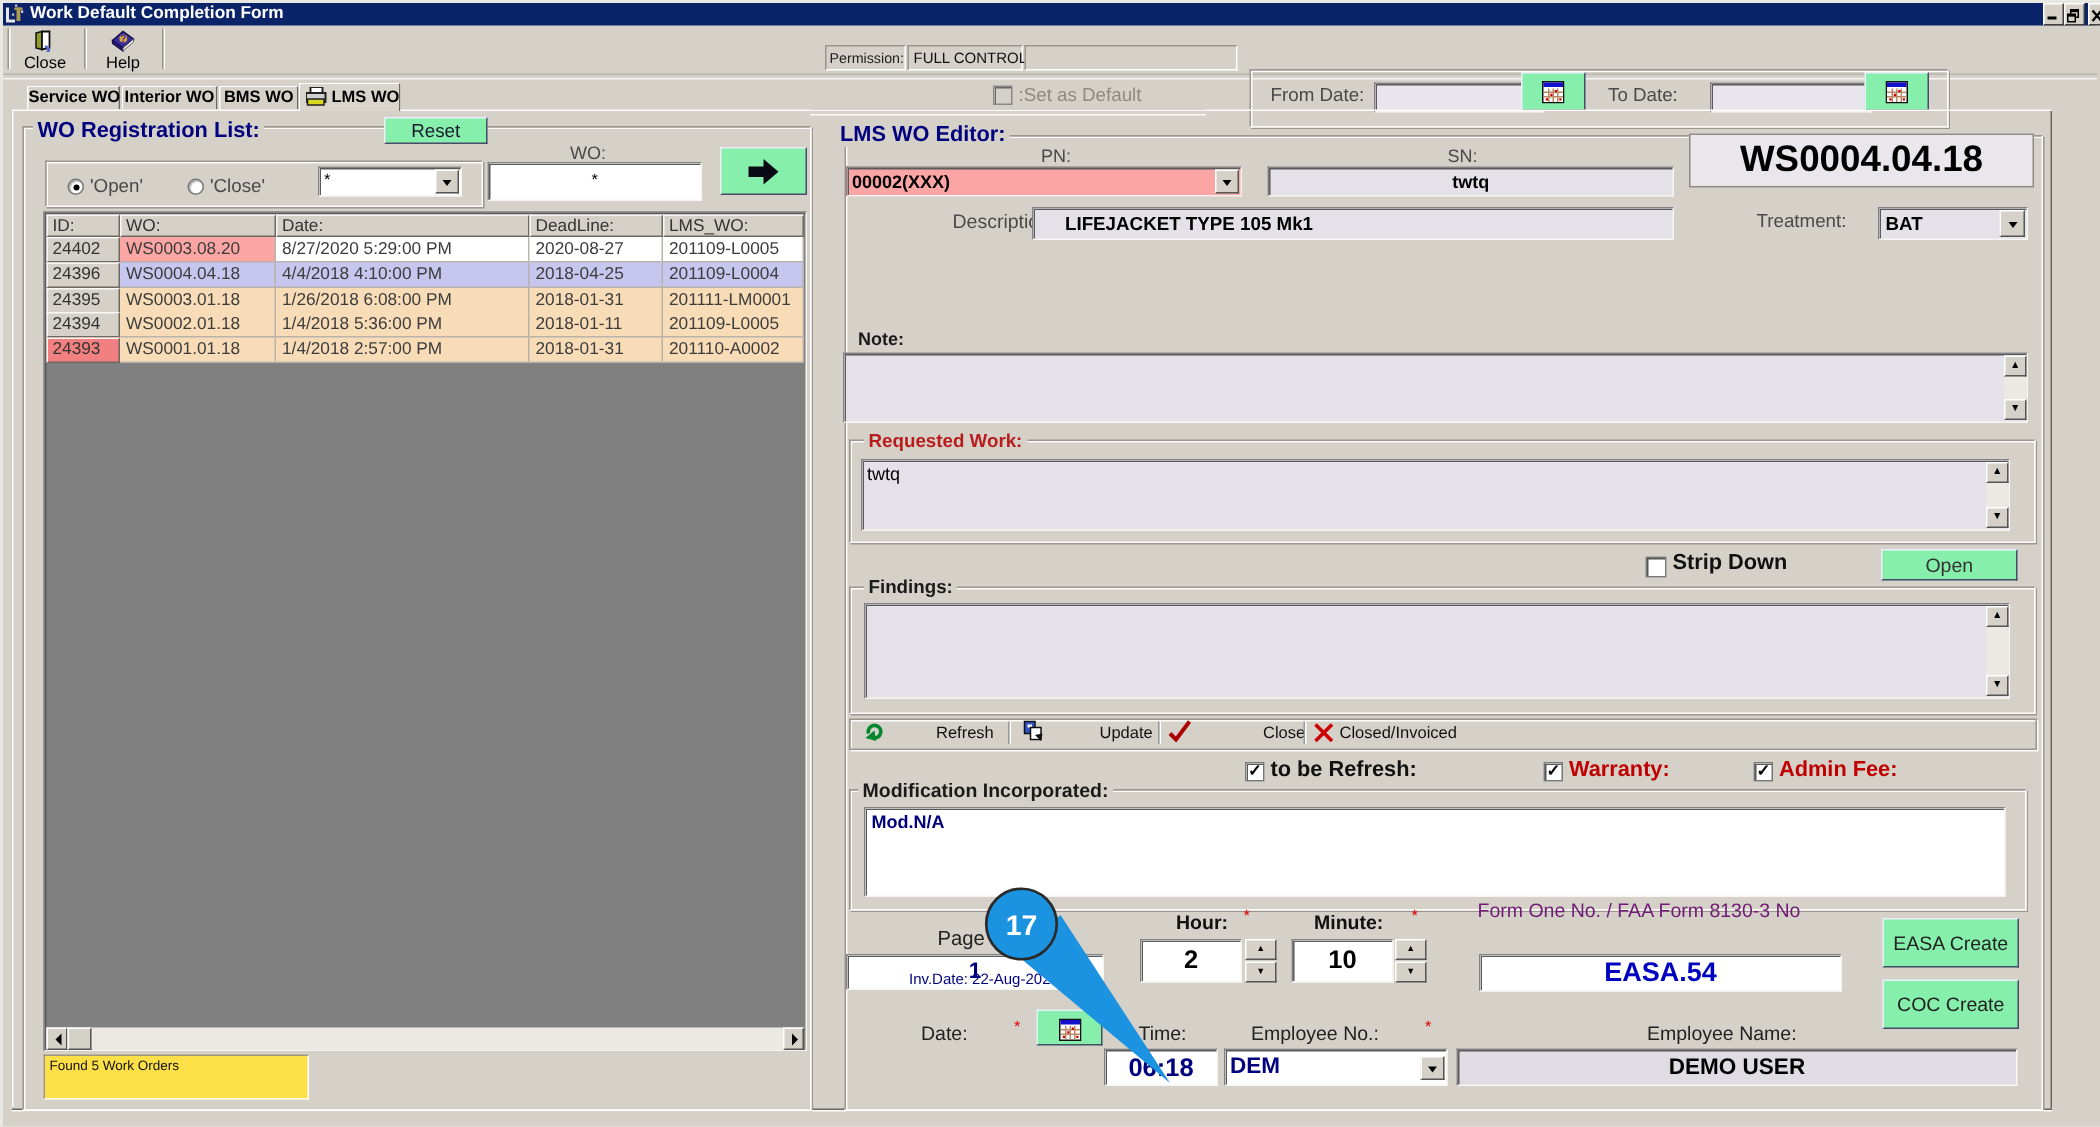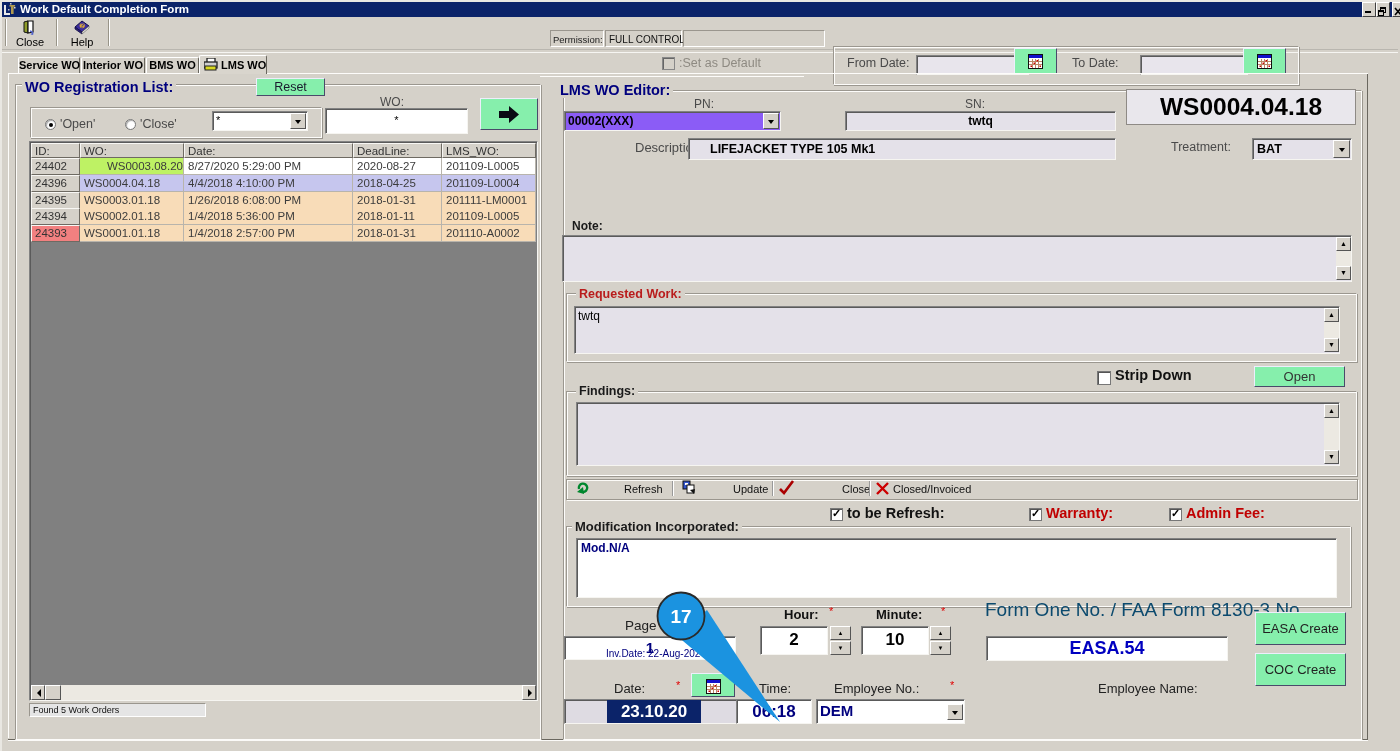--- a/index.html
+++ b/index.html
@@ -130,21 +130,21 @@
     <div class="abs hcell" style="left:322px;width:89px;">DeadLine:</div>
     <div class="abs hcell" style="left:411px;width:94px;">LMS_WO:</div>
   </div>
   <style>
     .hcell{height:15px;background:#d5d1c9;border:1px solid #f8f7f4;border-right-color:#6e6a62;border-bottom-color:#6e6a62;box-sizing:border-box;font-size:11.5px;color:#333;padding:0 0 0 3px;line-height:14px;}
     .rid{position:absolute;left:0;width:49px;height:17px;background:#d5d1c9;border:1px solid #f8f7f4;border-right-color:#6e6a62;border-bottom-color:#6e6a62;box-sizing:border-box;font-size:11.5px;color:#333;padding-left:3px;line-height:15px;}
     .cell{position:absolute;height:17px;box-sizing:border-box;font-size:11.5px;color:#3c3c3c;padding-left:4px;line-height:16px;border-right:1px solid #b8b4ac;border-bottom:1px solid #b8b4ac;}
   </style>
   <div class="abs" style="left:31px;top:158px;width:505px;height:17px;">
     <div class="rid" style="height:17px;">24402</div>
-    <div class="cell" style="left:49px;width:104px;height:17px;background:#bef264;text-align:right;">WS0003.08.20</div>
+    <div class="cell" style="left:49px;width:104px;height:17px;background:#fca5a5;">WS0003.08.20</div>
     <div class="cell" style="left:153px;width:169px;height:17px;background:#fff;">8/27/2020 5:29:00 PM</div>
     <div class="cell" style="left:322px;width:89px;height:17px;background:#fff;">2020-08-27</div>
     <div class="cell" style="left:411px;width:94px;height:17px;background:#fff;">201109-L0005</div>
   </div>
   <div class="abs" style="left:31px;top:175px;width:505px;height:17px;">
     <div class="rid">24396</div>
     <div class="cell" style="left:49px;width:104px;background:#c6c6ee;">WS0004.04.18</div>
     <div class="cell" style="left:153px;width:169px;background:#c6c6ee;">4/4/2018 4:10:00 PM</div>
     <div class="cell" style="left:322px;width:89px;background:#c6c6ee;">2018-04-25</div>
     <div class="cell" style="left:411px;width:94px;background:#c6c6ee;">201109-L0004</div>
@@ -174,21 +174,21 @@
   <div class="abs" style="left:31px;top:685px;width:505px;height:15px;background:#ece9e2;">
     <div class="abs" style="left:0;top:0;width:14px;height:15px;background:#d5d1c9;border:1px solid #fff;border-right-color:#555;border-bottom-color:#555;box-sizing:border-box;">
         <div style="width:0;height:0;border:4px solid transparent;border-right:4px solid #000;margin:3px 0 0 1px;"></div>
       </div>
     <div class="abs" style="left:14px;top:0;width:16px;height:15px;background:#d5d1c9;border:1px solid #fff;border-right-color:#555;border-bottom-color:#555;box-sizing:border-box;"></div>
     <div class="abs" style="right:0;top:0;width:14px;height:15px;background:#d5d1c9;border:1px solid #fff;border-right-color:#555;border-bottom-color:#555;box-sizing:border-box;">
         <div style="width:0;height:0;border:4px solid transparent;border-left:4px solid #000;margin:3px 0 0 5px;"></div>
       </div>
   </div>
 
-  <div class="abs sunken2" style="left:29px;top:703px;width:177px;height:14px;background:#e5e5e5;font-size:9px;color:#111;line-height:13px;padding-left:3px;box-sizing:border-box;">Found 5 Work Orders</div>
+  <div class="abs sunken2" style="left:29px;top:703px;width:177px;height:30px;background:#fde047;font-size:9px;color:#111;line-height:13px;padding-left:3px;box-sizing:border-box;">Found 5 Work Orders</div>
 
   <div class="abs gbox" style="left:833px;top:46px;width:464px;height:37px;"></div>
   <div class="abs lbl" style="left:847px;top:56px;font-size:12.5px;">From Date:</div>
   <div class="abs sunken" style="left:916px;top:55px;width:113px;height:20px;background:#e8e5ec;box-sizing:border-box;"></div>
   <div class="abs lavbtn" style="left:1014px;top:48px;width:43px;height:26px;"><svg width="15" height="15" style="margin-top:5px;">
         <rect x="0.5" y="0.5" width="14" height="14" fill="#fff" stroke="#111" stroke-width="1"></rect>
         <rect x="1" y="1" width="13" height="3" fill="#1111cc"></rect>
         <g stroke="#b86" stroke-width="1">
           <line x1="1" y1="7.5" x2="14" y2="7.5"></line>
           <line x1="1" y1="10.5" x2="14" y2="10.5"></line>
@@ -224,21 +224,21 @@
       </svg></div>
 
   <div class="abs" style="left:662px;top:57px;width:11px;height:11px;background:#d5d1c9;border:1px solid #888;box-shadow:inset 1px 1px 0 #666;"></div>
   <div class="abs" style="left:679px;top:56px;font-size:12.5px;color:#8e8a82;">:Set as Default</div>
   <div class="abs" style="left:540px;top:73px;width:264px;height:2px;border-top:1px solid #7e7b74;border-bottom:1px solid #fdfcfa;"></div>
 
   <div class="abs gbox" style="left:563px;top:90px;width:797px;height:648px;"></div>
   <div class="abs navy" style="left:557px;top:82px;font-size:14.5px;background:#d5d1c9;padding:0 3px;">LMS WO Editor:</div>
 
   <div class="abs lbl" style="left:694px;top:97px;font-size:12px;">PN:</div>
-  <div class="abs sunken" style="left:564px;top:111px;width:217px;height:20px;background:#8b5cf6;box-sizing:border-box;">
+  <div class="abs sunken" style="left:564px;top:111px;width:264px;height:20px;background:#fca5a5;box-sizing:border-box;">
     <div style="font-size:12px;font-weight:bold;padding:2px 0 0 3px;">00002(XXX)</div>
     <div class="abs" style="right:1px;top:1px;width:16px;height:16px;background:#d5d1c9;border:1px solid #fff;border-right-color:#555;border-bottom-color:#555;box-sizing:border-box;">
         <div style="width:0;height:0;border:3.5px solid transparent;border-top:4px solid #000;margin:6px auto 0;"></div>
       </div>
   </div>
   <div class="abs lbl" style="left:965px;top:97px;font-size:12px;">SN:</div>
   <div class="abs sunken" style="left:845px;top:111px;width:271px;height:20px;background:#e4e1e9;box-sizing:border-box;text-align:center;font-size:12px;font-weight:bold;line-height:18px;">twtq</div>
 
   <div class="abs" style="left:1126px;top:89px;width:230px;height:36px;background:#e9e7ec;border:1px solid #8e8a85;box-sizing:border-box;text-align:center;font-size:24.5px;font-weight:bold;line-height:33px;color:#000;">WS0004.04.18</div>
 
@@ -321,45 +321,43 @@
           <line x1="7.5" y1="5" x2="7.5" y2="14"></line>
           <line x1="10.5" y1="5" x2="10.5" y2="14"></line>
         </g>
         <g fill="#c00">
           <rect x="5.5" y="8.5" width="1.5" height="1.5"></rect>
           <rect x="8.5" y="6" width="1.5" height="1.5"></rect>
           <rect x="2.5" y="11.5" width="1.5" height="1.5"></rect>
           <rect x="11.5" y="11.5" width="1.5" height="1.5"></rect>
         </g>
       </svg></div>
-  <div class="abs sunken" style="left:564px;top:699px;width:173px;height:25px;background:#dedbe2;box-sizing:border-box;">
-    <div class="abs" style="left:42px;top:0;width:94px;height:23px;background:#0b2369;color:#fff;font-size:17px;font-weight:bold;text-align:center;line-height:23px;">23.10.20</div>
-  </div>
   <div class="abs" style="left:759px;top:681px;font-size:13px;color:#222;">Time:</div>
   <div class="abs sunken" style="left:736px;top:699px;width:76px;height:25px;background:#fff;box-sizing:border-box;text-align:center;font-size:17px;font-weight:bold;color:#00007e;line-height:23px;">06:18</div>
   <div class="abs" style="left:834px;top:681px;font-size:13px;color:#222;">Employee No.:</div>
   <div class="abs" style="left:950px;top:679px;font-size:11px;color:#e00000;">*</div>
   <div class="abs sunken" style="left:816px;top:699px;width:149px;height:25px;background:#fff;box-sizing:border-box;">
     <div style="font-size:15px;font-weight:bold;color:#00007e;padding:2px 0 0 3px;">DEM</div>
     <div class="abs" style="right:1px;top:4px;width:16px;height:16px;background:#d5d1c9;border:1px solid #fff;border-right-color:#555;border-bottom-color:#555;box-sizing:border-box;">
         <div style="width:0;height:0;border:3.5px solid transparent;border-top:4px solid #000;margin:6px auto 0;"></div>
       </div>
   </div>
   <div class="abs" style="left:1098px;top:681px;font-size:13px;color:#222;">Employee Name:</div>
+  <div class="abs sunken" style="left:971px;top:699px;width:374px;height:25px;background:#dfdce4;box-sizing:border-box;text-align:center;font-size:15px;font-weight:bold;color:#000;line-height:23px;">DEMO USER</div>
 
   <div class="abs" style="left:784px;top:607px;font-size:13px;font-weight:bold;color:#111;">Hour:</div>
   <div class="abs" style="left:829px;top:605px;font-size:11px;color:#e00000;">*</div>
   <div class="abs sunken" style="left:760px;top:626px;width:68px;height:29px;background:#fff;box-sizing:border-box;text-align:center;font-size:17px;font-weight:bold;line-height:26px;">2</div>
   <div class="abs spin" style="left:830px;top:626px;"></div>
   <div class="abs" style="left:876px;top:607px;font-size:13px;font-weight:bold;color:#111;">Minute:</div>
   <div class="abs" style="left:941px;top:605px;font-size:11px;color:#e00000;">*</div>
   <div class="abs sunken" style="left:861px;top:626px;width:68px;height:29px;background:#fff;box-sizing:border-box;text-align:center;font-size:17px;font-weight:bold;line-height:26px;">10</div>
   <div class="abs spin" style="left:930px;top:626px;"></div>
 
-  <div class="abs" style="left:985px;top:599px;font-size:19px;color:#0c4a6e;">Form One No. / FAA Form 8130-3 No</div>
+  <div class="abs" style="left:985px;top:599px;font-size:13px;color:#701a75;">Form One No. / FAA Form 8130-3 No</div>
   <div class="abs sunken" style="left:986px;top:636px;width:242px;height:25px;background:#fff;box-sizing:border-box;text-align:center;font-size:18px;font-weight:bold;color:#0000c0;line-height:22px;">EASA.54</div>
   <div class="abs lavbtn" style="left:1255px;top:612px;width:91px;height:33px;font-size:13px;line-height:31px;color:#222;">EASA Create</div>
   <div class="abs lavbtn" style="left:1255px;top:653px;width:91px;height:33px;font-size:13px;line-height:31px;color:#222;">COC Create</div>
 
   <svg class="abs" style="left:649px;top:585px;" width="145" height="145">
     <polygon points="28,51 58,25 131,137" fill="#1b93e0"></polygon>
     <circle cx="32" cy="31" r="23.5" fill="#1b93e0" stroke="#2a2a2a" stroke-width="1.8"></circle>
     <text x="32" y="38" text-anchor="middle" font-size="19" font-weight="bold" fill="#fff" font-family="Liberation Sans">17</text>
   </svg>
 

